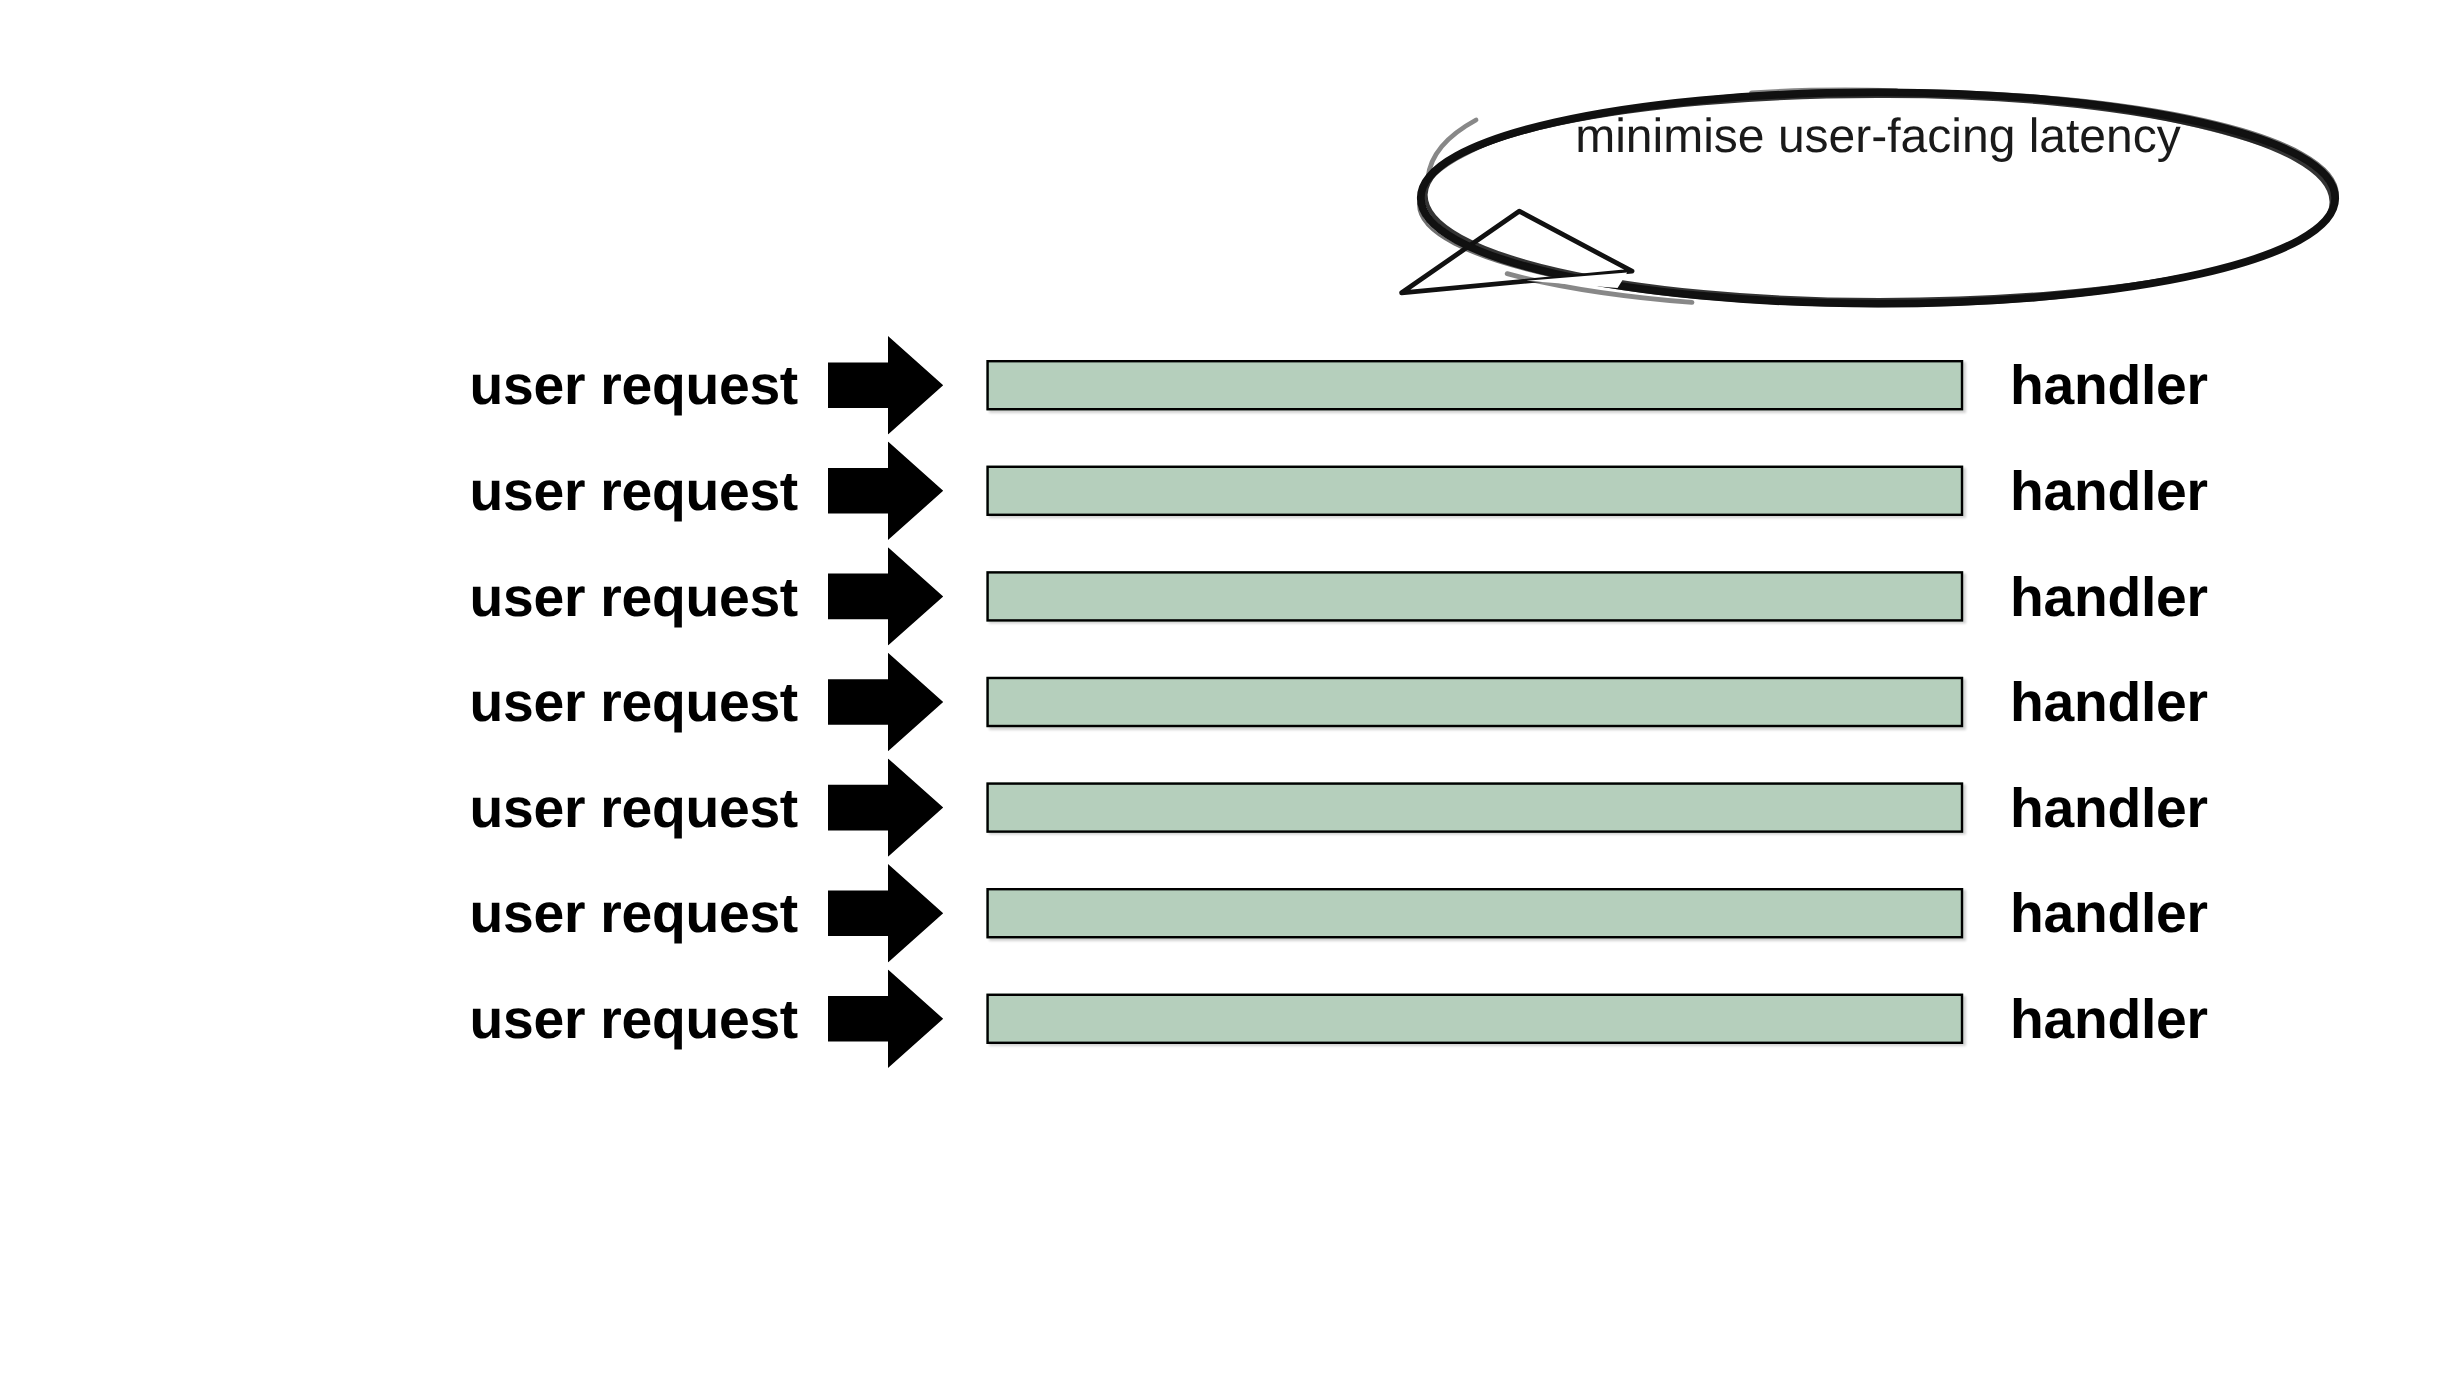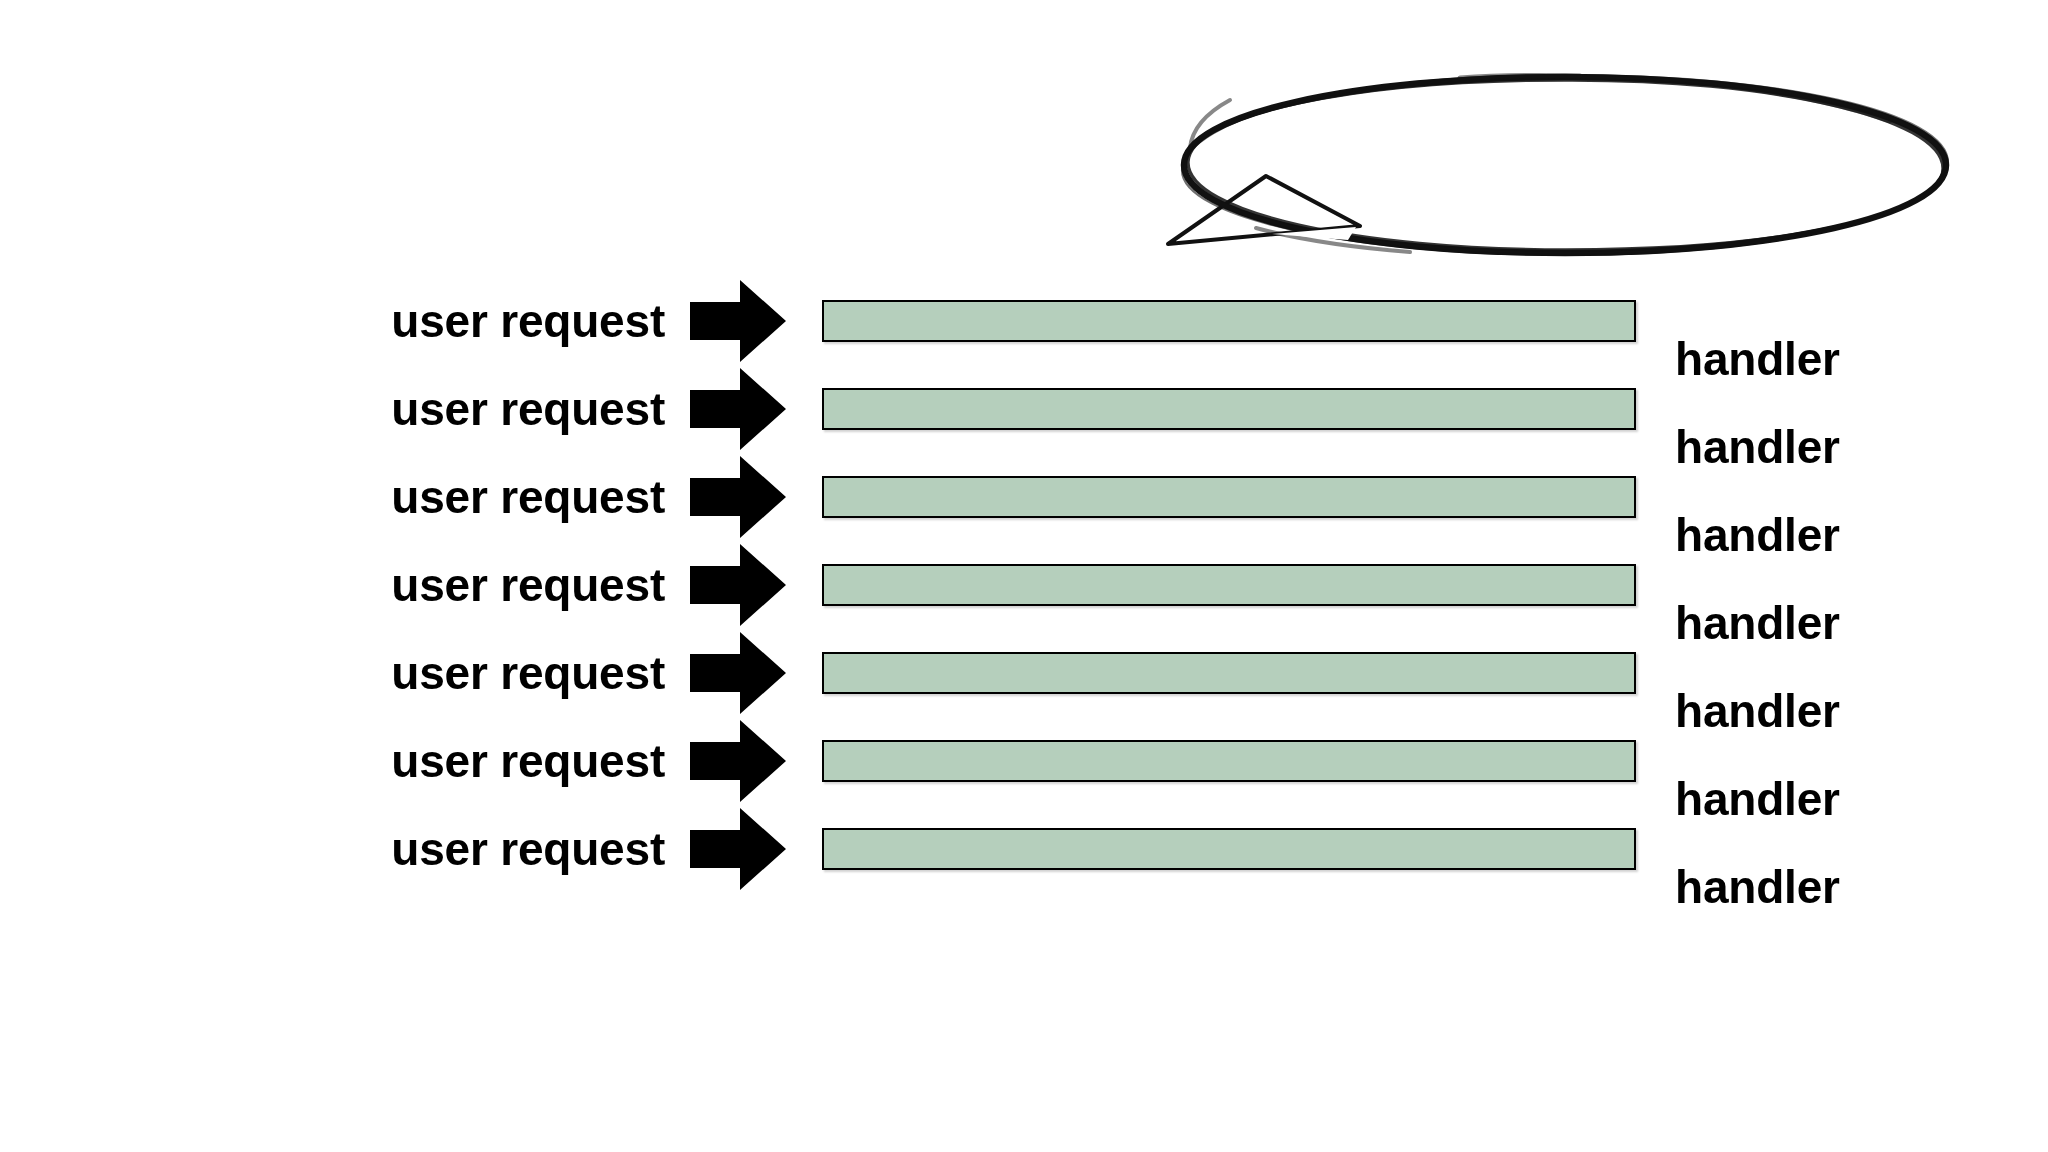--- a/index.html
+++ b/index.html
@@ -70,21 +70,20 @@
     position: absolute;
     left: 1675px;
     top: 50%;
     transform: translateY(-50%);
     font-size: 46px;
     font-weight: bold;
     color: #000000;
     letter-spacing: -0.2px;
     white-space: nowrap;
     line-height: 1;
-    margin-top: 38px;
   }
 
   
   #callout {
     position: absolute;
     left: 1160px;
     top: 58px;
     width: 810px;
     height: 290px;
   }
@@ -221,16 +220,17 @@
         <path d="M 560 27 C 620 34, 680 46, 730 63" stroke-width="4.5" opacity="0.45"></path>
         <path d="M 96 170 C 140 182, 200 190, 250 194" stroke-width="4" opacity="0.5"></path>
         <path d="M 430 195 C 500 195, 580 188, 640 176" stroke-width="3.6" opacity="0.45"></path>
         <path d="M 30 90 C 32 70, 48 54, 70 42" stroke-width="4" opacity="0.5"></path>
       </g>
 
       <path d="M 112 176 L 196 169 L 188 182 Z" fill="#ffffff" stroke="none"></path>
     </svg>
 
     <div id="callout-text">
+      <div class="callout-line2">minimise user-facing latency</div>
     </div>
   </div>
 
 </div>
 
 </body></html>

